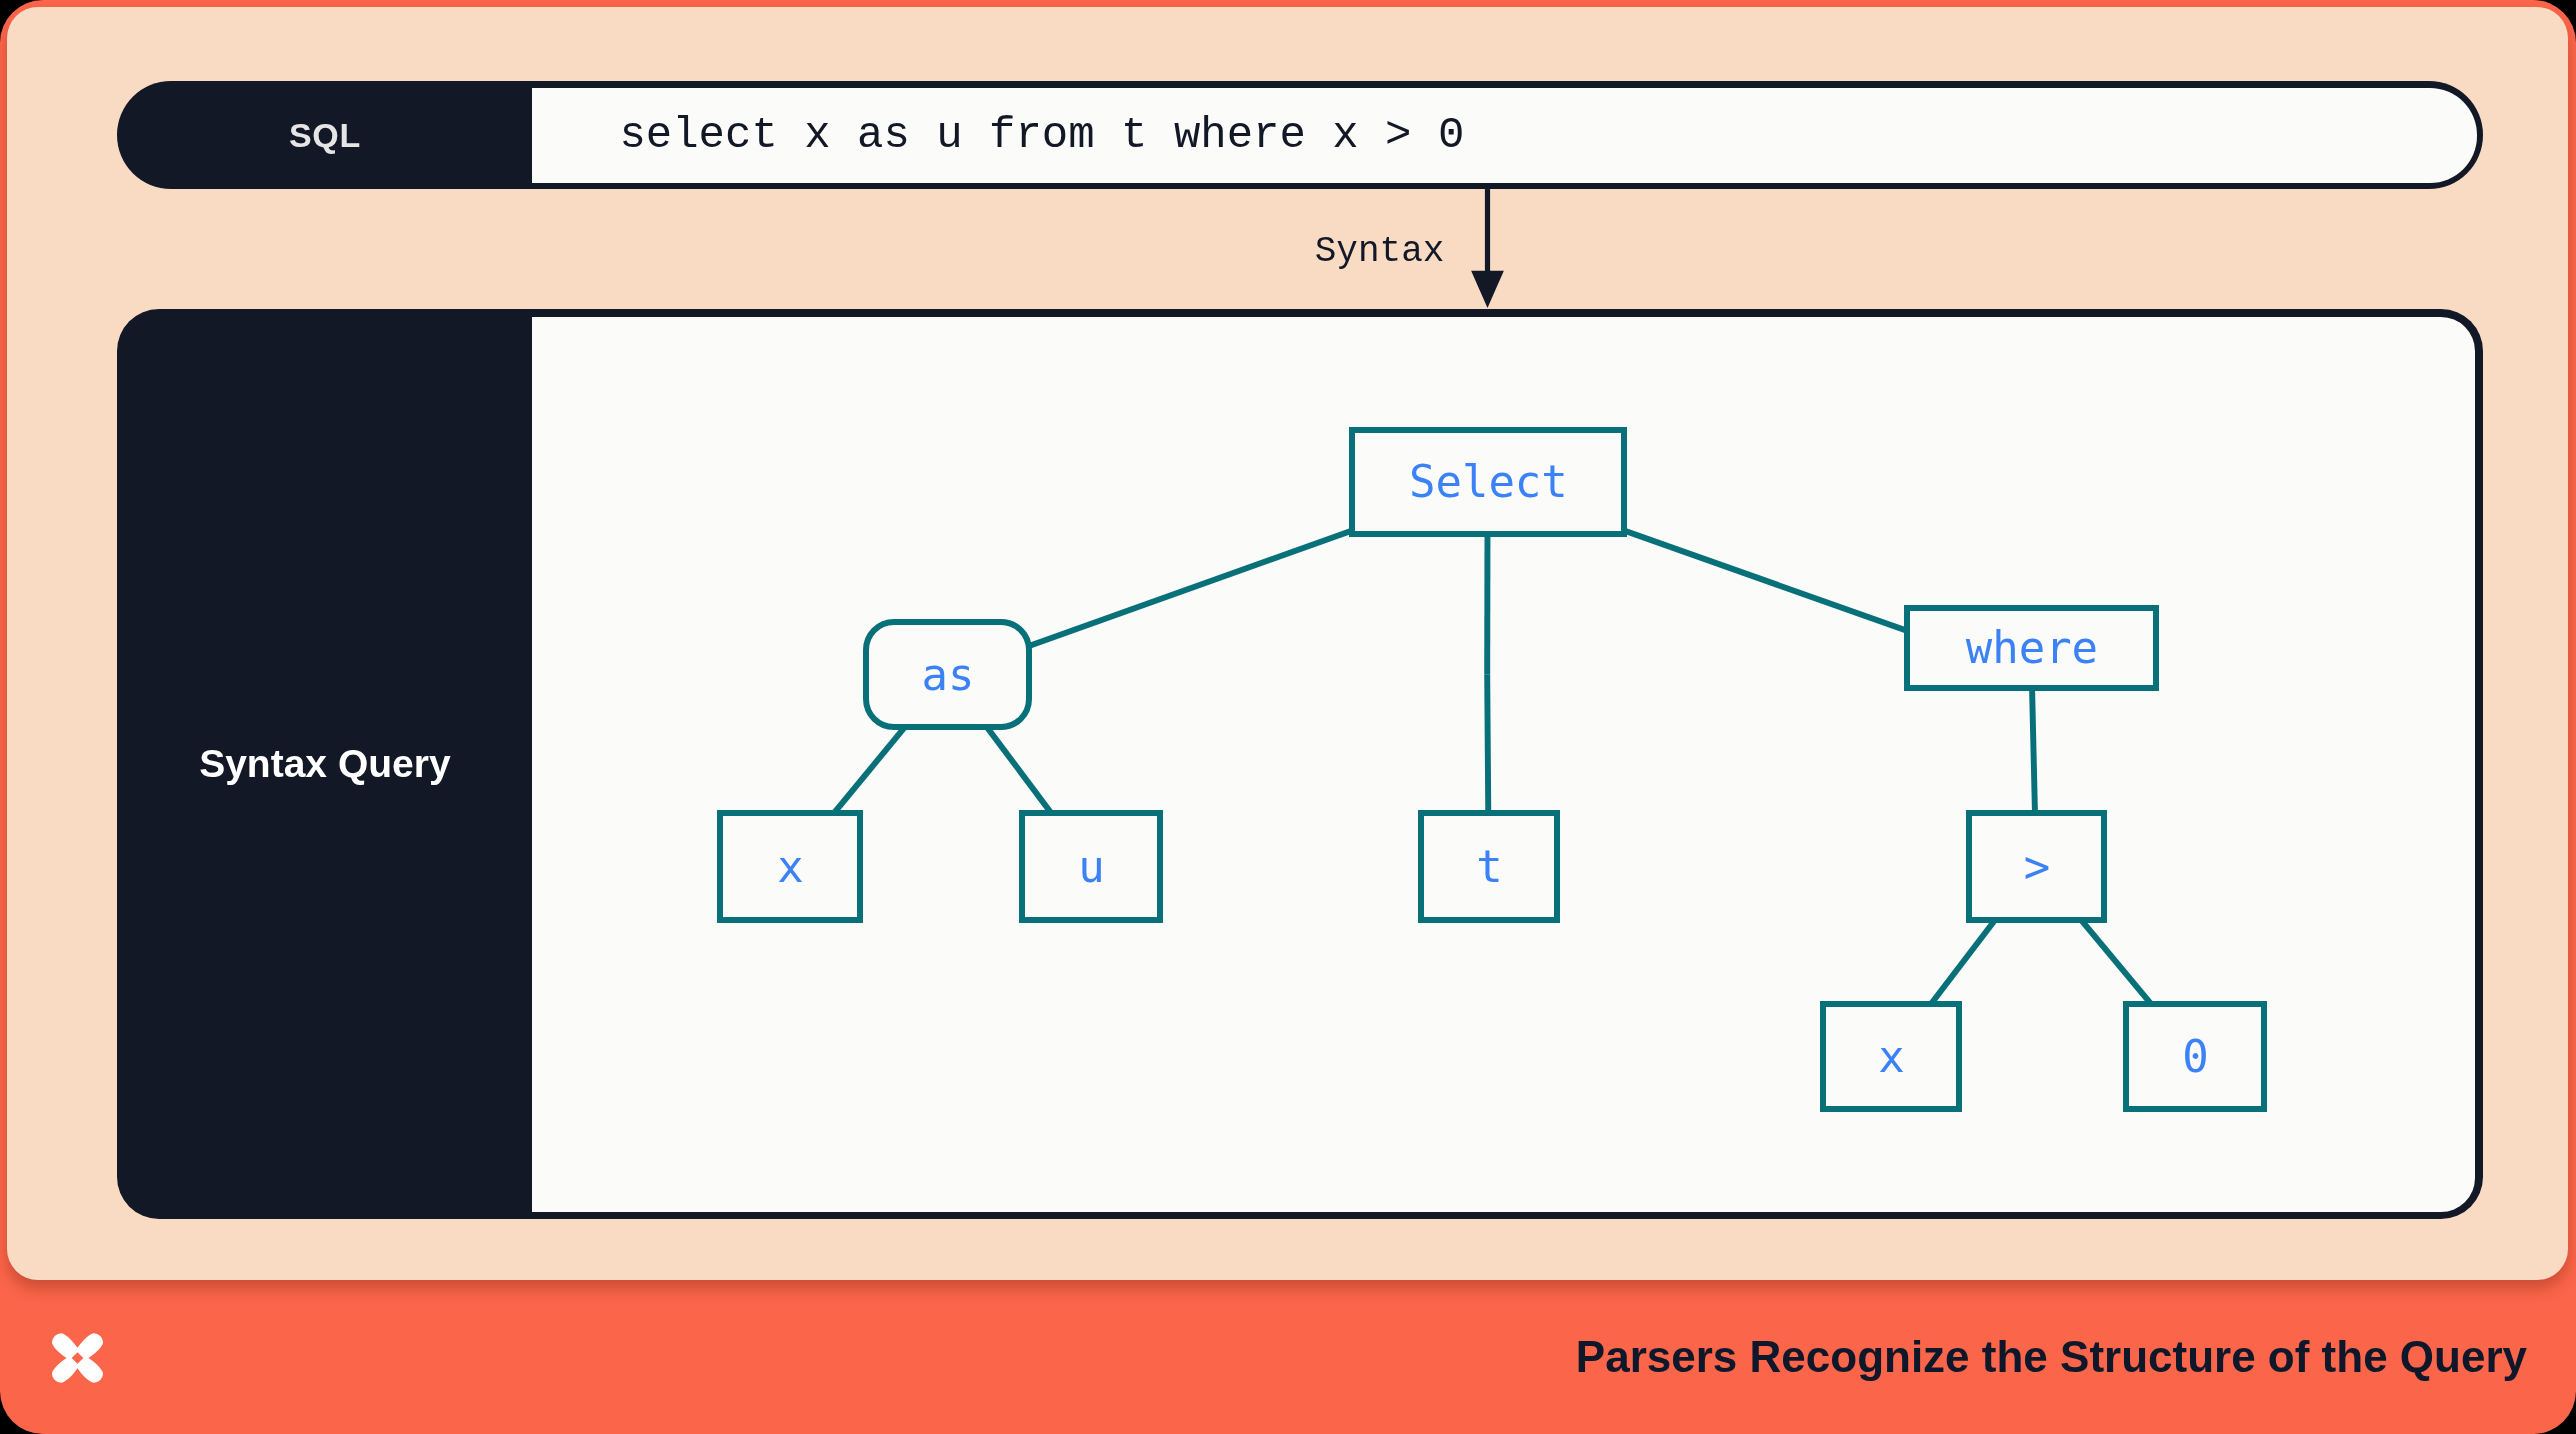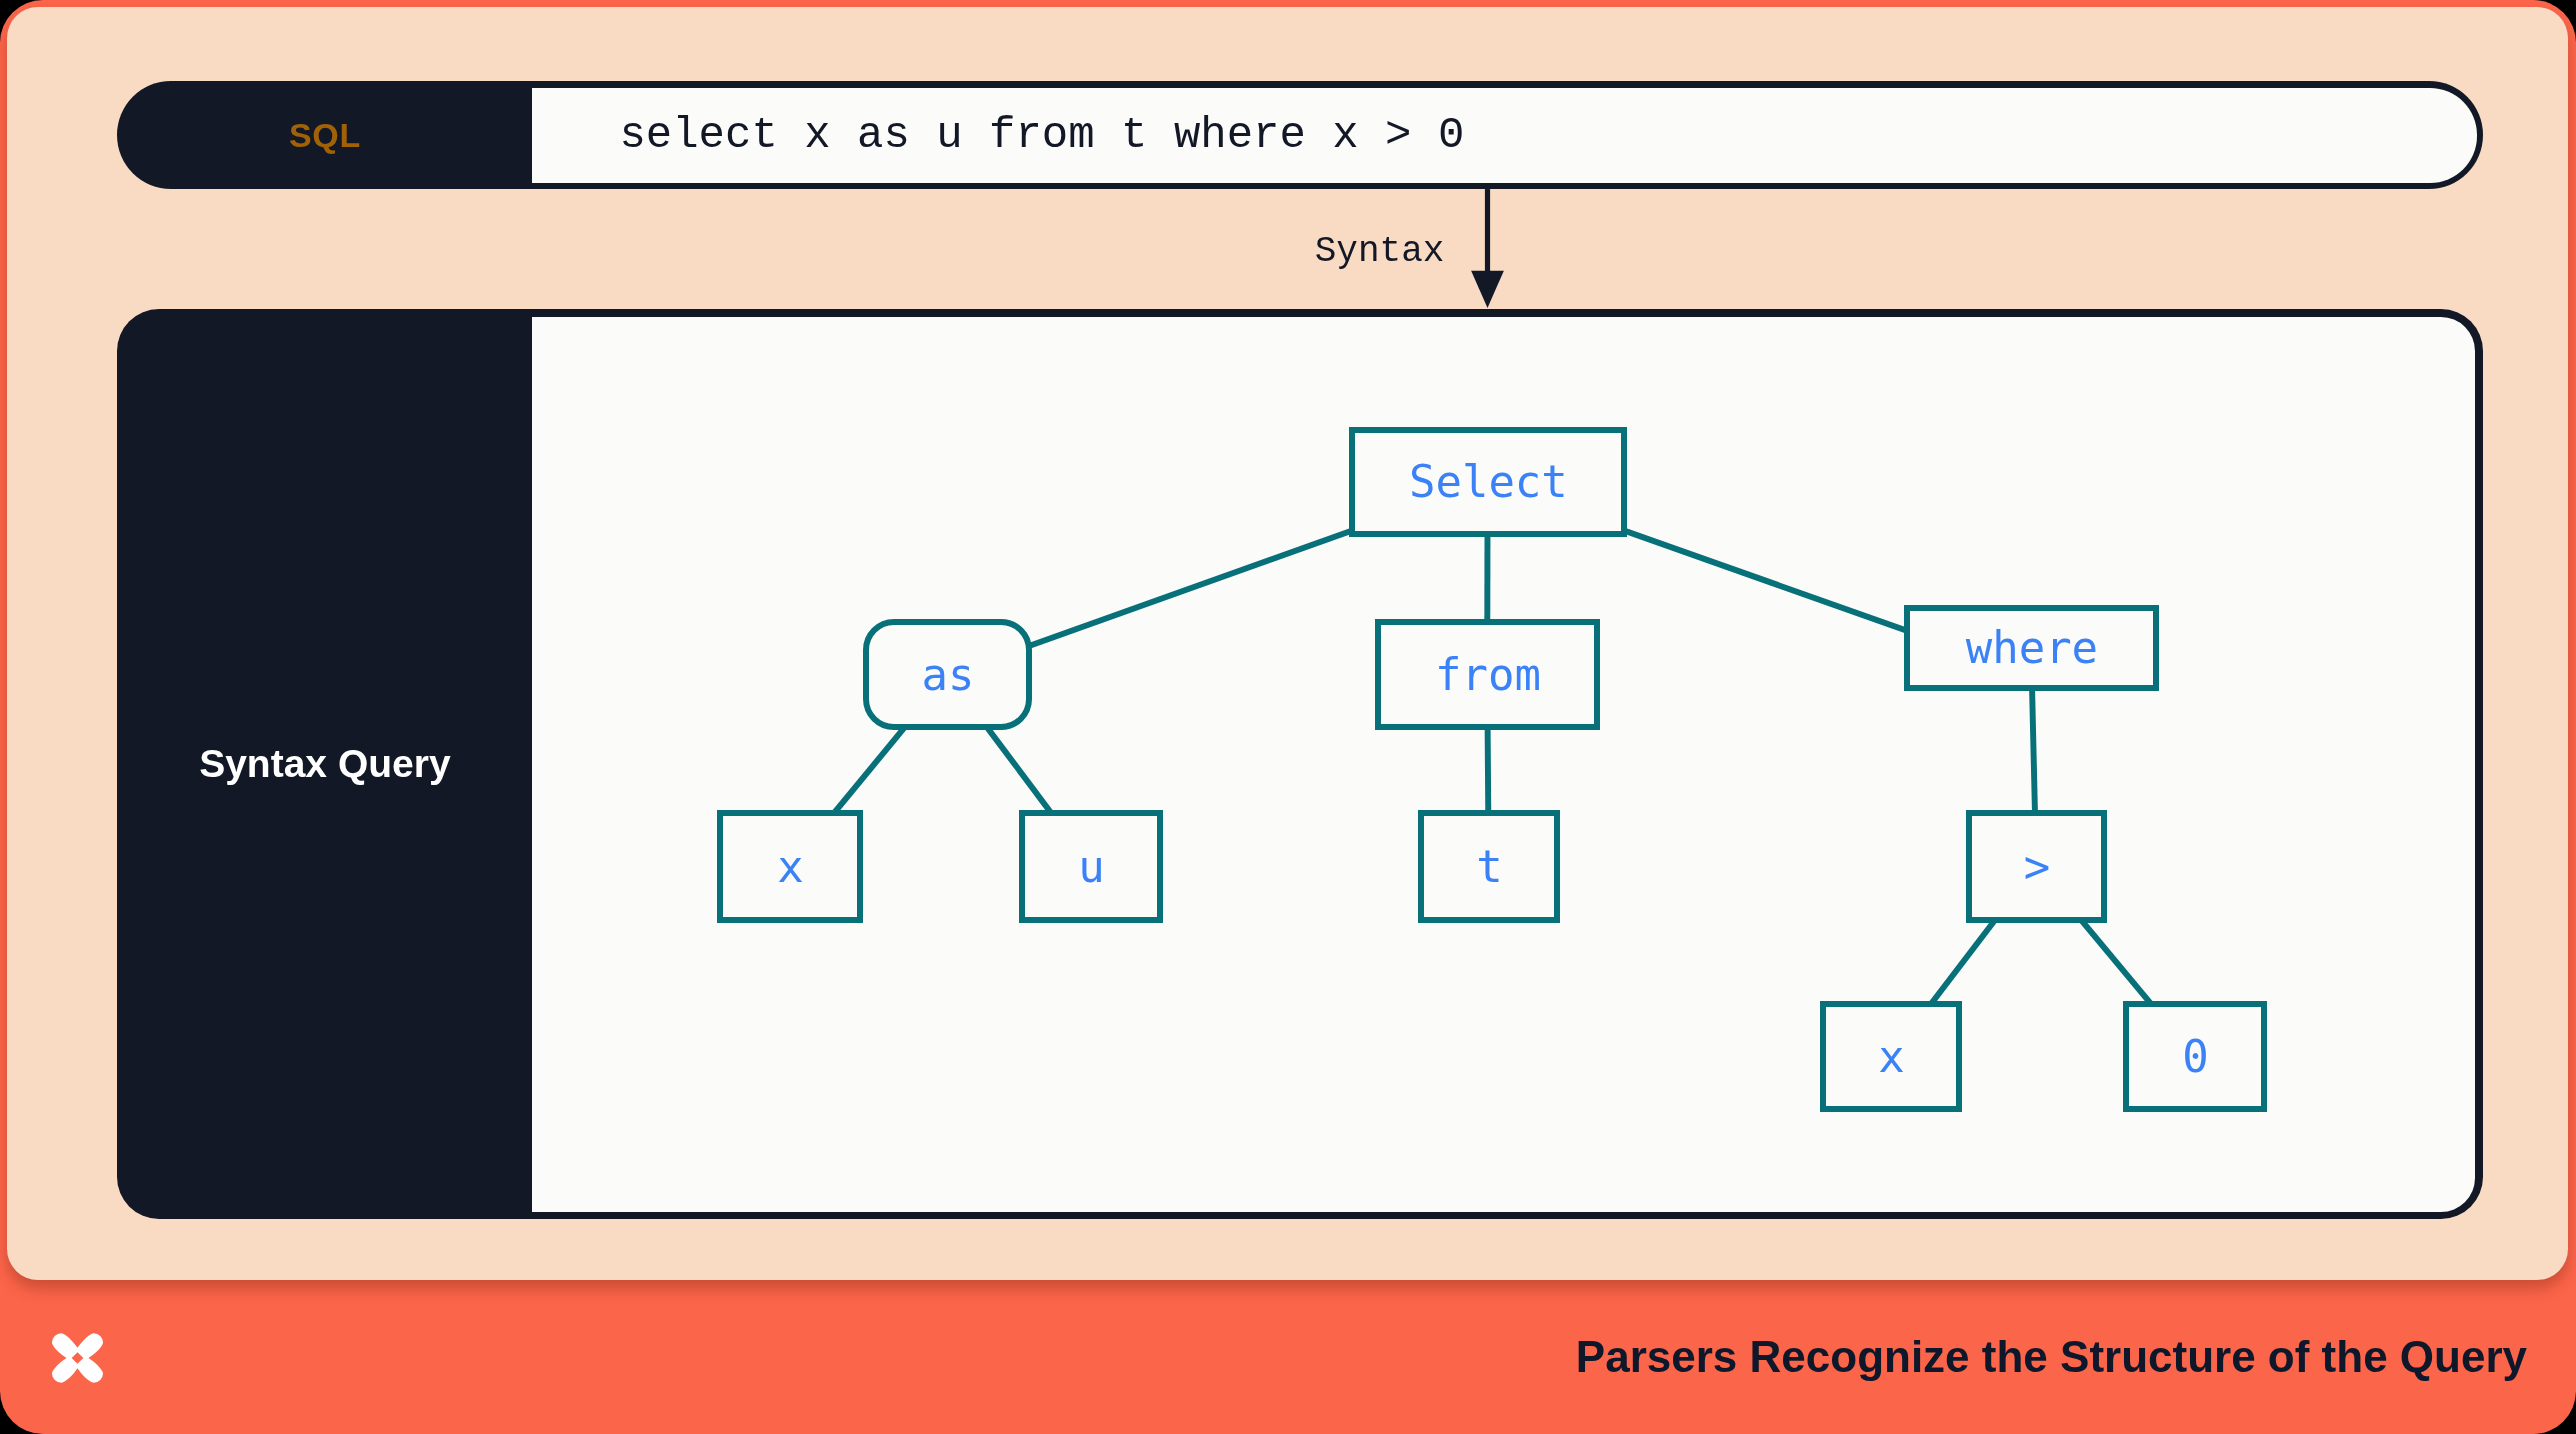--- a/index.html
+++ b/index.html
@@ -3,21 +3,21 @@
 <meta charset="utf-8">
 <style>
   html,body{margin:0;padding:0;width:2576px;height:1435px;overflow:hidden;background:#000;}
   *{box-sizing:border-box;}
   .frame{position:absolute;inset:0;background:#FB654A;border-radius:43px;}
   .panel{position:absolute;left:7.4px;top:7.4px;width:2561px;height:1273px;background:#F9DAC3;border-radius:31px;box-shadow:0 9px 13.3px rgba(150,50,28,.45);}
 
   
   .sql-pill{position:absolute;left:110px;top:74px;width:2366px;height:108px;background:#131826;border-radius:54px;}
   .sql-label{position:absolute;left:0;top:0;width:415px;height:100%;display:flex;align-items:center;justify-content:center;
-    color:#a16207;font:bold 34px "Liberation Sans",sans-serif;letter-spacing:0.7px;}
+    color:#e5e5e5;font:bold 34px "Liberation Sans",sans-serif;letter-spacing:0.7px;}
   .sql-query{position:absolute;left:415px;top:6.7px;right:6.7px;bottom:6.7px;background:#FBFBFA;border-radius:0 47px 47px 0;
     display:flex;align-items:center;padding-left:87px;
     font:44px "Liberation Mono",monospace;color:#131826;white-space:pre;}
 
   
   .parser-label{position:absolute;left:1141px;top:224px;width:296px;text-align:right;
     font:36px "Liberation Mono",monospace;color:#131826;}
   .parser-arrow{position:absolute;left:1453px;top:182px;}
 
   
@@ -60,21 +60,20 @@
             <line x1="1289.5" y1="223" x2="2024" y2="483" stroke="#077079" stroke-width="8"></line>
             <line x1="561" y1="483" x2="348.5" y2="741" stroke="#077079" stroke-width="8"></line>
             <line x1="561" y1="483" x2="754" y2="741" stroke="#077079" stroke-width="8"></line>
             <line x1="1289" y1="483" x2="1291" y2="741" stroke="#077079" stroke-width="8"></line>
             <line x1="2024" y1="483" x2="2030" y2="741" stroke="#077079" stroke-width="8"></line>
             <line x1="2030" y1="741" x2="1834" y2="998" stroke="#077079" stroke-width="8"></line>
             <line x1="2030" y1="741" x2="2244" y2="998" stroke="#077079" stroke-width="8"></line>
           </svg>
       <div class="tree-node" style="left: 817px; top: 110px; width: 278px; height: 110px;">Select</div>
           <div class="tree-node" style="left: 331px; top: 302px; width: 169px; height: 111px; border-radius: 31px;">as</div>
-          <div class="tree-node" style="left: 843px; top: 302px; width: 225px; height: 111px;">from</div>
           <div class="tree-node" style="left: 1372px; top: 288px; width: 255px; height: 86px;">where</div>
           <div class="tree-node" style="left: 185px; top: 493px; width: 146px; height: 113px;">x</div>
           <div class="tree-node" style="left: 487px; top: 493px; width: 144px; height: 113px;">u</div>
           <div class="tree-node" style="left: 886px; top: 493px; width: 142px; height: 113px;">t</div>
           <div class="tree-node" style="left: 1434px; top: 493px; width: 141px; height: 113px;">&gt;</div>
           <div class="tree-node" style="left: 1288px; top: 684px; width: 142px; height: 111px;">x</div>
           <div class="tree-node" style="left: 1591px; top: 684px; width: 144px; height: 111px;">0</div>
         </div>
     </div>
 

